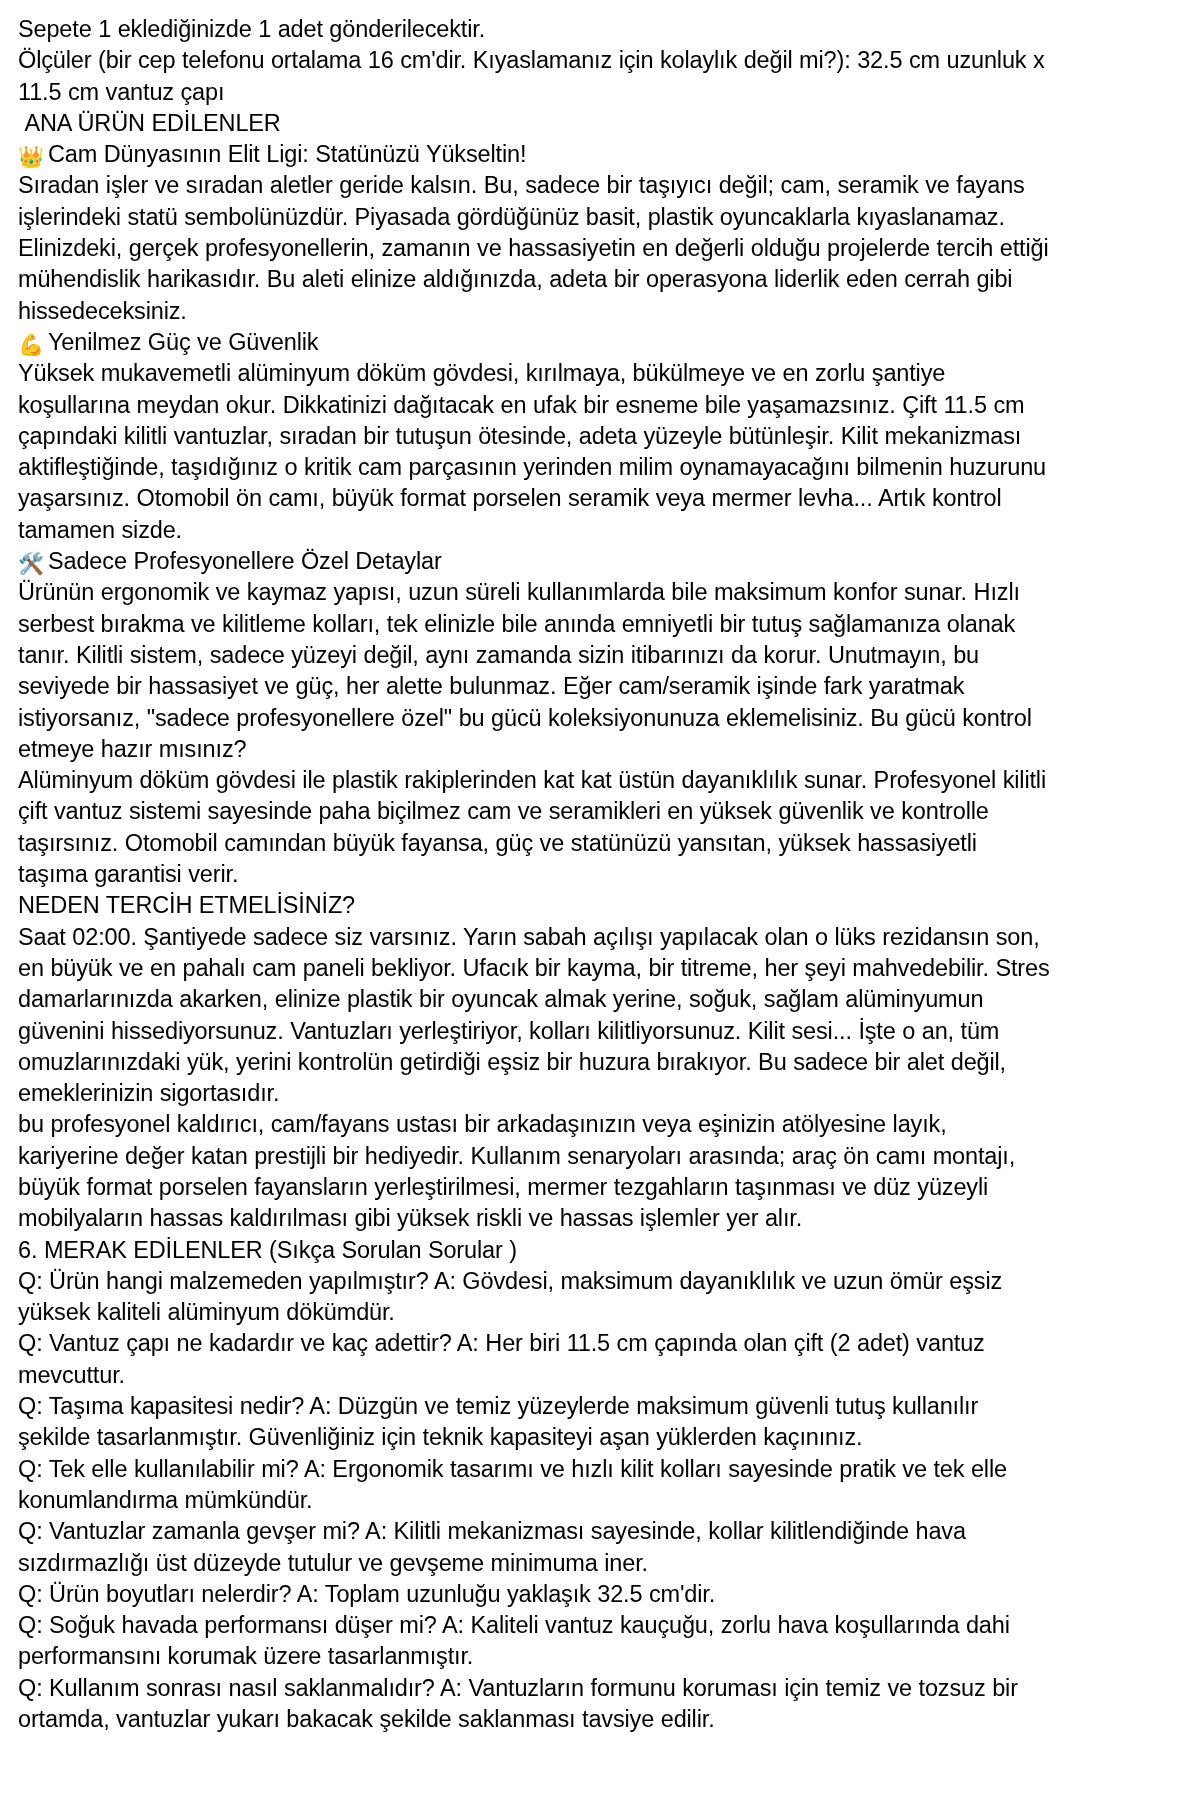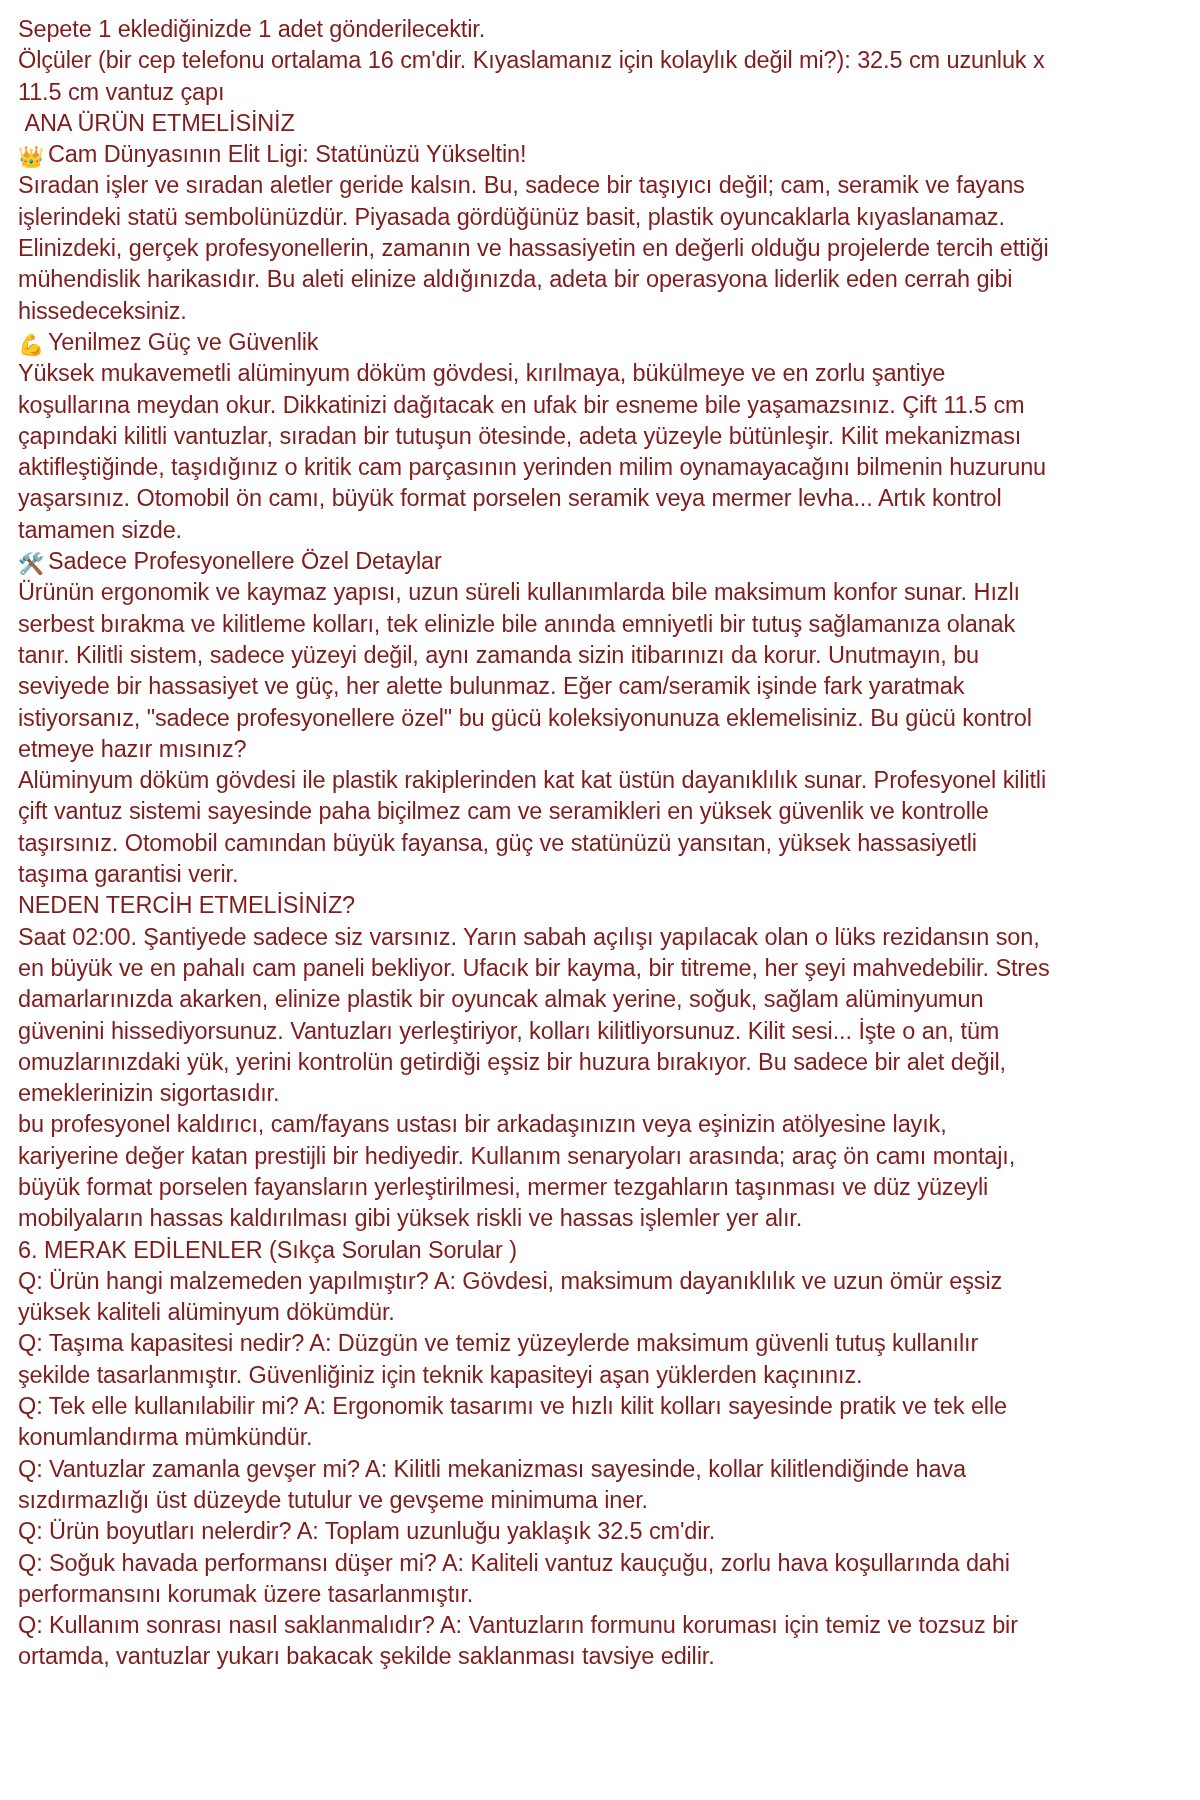--- a/index.html
+++ b/index.html
@@ -19,21 +19,21 @@
     width: 1200px;
     padding: 14px 150px 0 18px;
   }
   .block {
     font-size: 23.5px;
     line-height: 31.3px;
     letter-spacing: -0.15px;
     word-spacing: 0.2px;
     margin: 0;
     text-align: left;
-    color: #7f1d1d;
+    color: #000000;
     font-weight: 400;
     white-space: normal;
   }
   .emoji {
     font-family: "DejaVu Sans", sans-serif;
     font-size: 21px;
     line-height: 1;
     vertical-align: -2px;
     margin-right: 4px;
     display: inline-block;
@@ -41,32 +41,33 @@
   .indent-sp {
     white-space: pre-wrap;
   }
 </style>
 </head>
 <body style="background: rgb(255, 255, 255); color: rgb(17, 17, 17);">
 
 <div id="doc">
     <p class="block"><span class="indent-sp">Sepete 1 eklediğinizde 1 adet gönderilecektir.</span></p>
     <p class="block"><span class="indent-sp">Ölçüler (bir cep telefonu ortalama 16 cm'dir. Kıyaslamanız için kolaylık değil mi?): 32.5 cm uzunluk x 11.5 cm vantuz çapı</span></p>
-    <p class="block"><span class="indent-sp"> ANA ÜRÜN ETMELİSİNİZ</span></p>
+    <p class="block"><span class="indent-sp"> ANA ÜRÜN EDİLENLER</span></p>
     <p class="block"><span class="emoji">👑</span><span class="indent-sp">Cam Dünyasının Elit Ligi: Statünüzü Yükseltin!</span></p>
     <p class="block"><span class="indent-sp">Sıradan işler ve sıradan aletler geride kalsın. Bu, sadece bir taşıyıcı değil; cam, seramik ve fayans işlerindeki statü sembolünüzdür. Piyasada gördüğünüz basit, plastik oyuncaklarla kıyaslanamaz. Elinizdeki, gerçek profesyonellerin, zamanın ve hassasiyetin en değerli olduğu projelerde tercih ettiği mühendislik harikasıdır. Bu aleti elinize aldığınızda, adeta bir operasyona liderlik eden cerrah gibi hissedeceksiniz.</span></p>
     <p class="block"><span class="emoji">💪</span><span class="indent-sp">Yenilmez Güç ve Güvenlik</span></p>
     <p class="block"><span class="indent-sp">Yüksek mukavemetli alüminyum döküm gövdesi, kırılmaya, bükülmeye ve en zorlu şantiye koşullarına meydan okur. Dikkatinizi dağıtacak en ufak bir esneme bile yaşamazsınız. Çift 11.5 cm çapındaki kilitli vantuzlar, sıradan bir tutuşun ötesinde, adeta yüzeyle bütünleşir. Kilit mekanizması aktifleştiğinde, taşıdığınız o kritik cam parçasının yerinden milim oynamayacağını bilmenin huzurunu yaşarsınız. Otomobil ön camı, büyük format porselen seramik veya mermer levha... Artık kontrol tamamen sizde.</span></p>
     <p class="block"><span class="emoji">🛠️</span><span class="indent-sp">Sadece Profesyonellere Özel Detaylar</span></p>
     <p class="block"><span class="indent-sp">Ürünün ergonomik ve kaymaz yapısı, uzun süreli kullanımlarda bile maksimum konfor sunar. Hızlı serbest bırakma ve kilitleme kolları, tek elinizle bile anında emniyetli bir tutuş sağlamanıza olanak tanır. Kilitli sistem, sadece yüzeyi değil, aynı zamanda sizin itibarınızı da korur. Unutmayın, bu seviyede bir hassasiyet ve güç, her alette bulunmaz. Eğer cam/seramik işinde fark yaratmak istiyorsanız, "sadece profesyonellere özel" bu gücü koleksiyonunuza eklemelisiniz. Bu gücü kontrol etmeye hazır mısınız?</span></p>
     <p class="block"><span class="indent-sp">Alüminyum döküm gövdesi ile plastik rakiplerinden kat kat üstün dayanıklılık sunar. Profesyonel kilitli çift vantuz sistemi sayesinde paha biçilmez cam ve seramikleri en yüksek güvenlik ve kontrolle taşırsınız. Otomobil camından büyük fayansa, güç ve statünüzü yansıtan, yüksek hassasiyetli taşıma garantisi verir.</span></p>
     <p class="block"><span class="indent-sp">NEDEN TERCİH ETMELİSİNİZ?</span></p>
     <p class="block"><span class="indent-sp">Saat 02:00. Şantiyede sadece siz varsınız. Yarın sabah açılışı yapılacak olan o lüks rezidansın son, en büyük ve en pahalı cam paneli bekliyor. Ufacık bir kayma, bir titreme, her şeyi mahvedebilir. Stres damarlarınızda akarken, elinize plastik bir oyuncak almak yerine, soğuk, sağlam alüminyumun güvenini hissediyorsunuz. Vantuzları yerleştiriyor, kolları kilitliyorsunuz. Kilit sesi... İşte o an, tüm omuzlarınızdaki yük, yerini kontrolün getirdiği eşsiz bir huzura bırakıyor. Bu sadece bir alet değil, emeklerinizin sigortasıdır.</span></p>
     <p class="block"><span class="indent-sp">bu profesyonel kaldırıcı, cam/fayans ustası bir arkadaşınızın veya eşinizin atölyesine layık, kariyerine değer katan prestijli bir hediyedir. Kullanım senaryoları arasında; araç ön camı montajı, büyük format porselen fayansların yerleştirilmesi, mermer tezgahların taşınması ve düz yüzeyli mobilyaların hassas kaldırılması gibi yüksek riskli ve hassas işlemler yer alır.</span></p>
     <p class="block"><span class="indent-sp">6. MERAK EDİLENLER (Sıkça Sorulan Sorular )</span></p>
     <p class="block"><span class="indent-sp">Q: Ürün hangi malzemeden yapılmıştır? A: Gövdesi, maksimum dayanıklılık ve uzun ömür eşsiz yüksek kaliteli alüminyum dökümdür.</span></p>
+    <p class="block"><span class="indent-sp">Q: Vantuz çapı ne kadardır ve kaç adettir? A: Her biri 11.5 cm çapında olan çift (2 adet) vantuz mevcuttur.</span></p>
     <p class="block"><span class="indent-sp">Q: Taşıma kapasitesi nedir? A: Düzgün ve temiz yüzeylerde maksimum güvenli tutuş kullanılır şekilde tasarlanmıştır. Güvenliğiniz için teknik kapasiteyi aşan yüklerden kaçınınız.</span></p>
     <p class="block"><span class="indent-sp">Q: Tek elle kullanılabilir mi? A: Ergonomik tasarımı ve hızlı kilit kolları sayesinde pratik ve tek elle konumlandırma mümkündür.</span></p>
     <p class="block"><span class="indent-sp">Q: Vantuzlar zamanla gevşer mi? A: Kilitli mekanizması sayesinde, kollar kilitlendiğinde hava sızdırmazlığı üst düzeyde tutulur ve gevşeme minimuma iner.</span></p>
     <p class="block"><span class="indent-sp">Q: Ürün boyutları nelerdir? A: Toplam uzunluğu yaklaşık 32.5 cm'dir.</span></p>
     <p class="block"><span class="indent-sp">Q: Soğuk havada performansı düşer mi? A: Kaliteli vantuz kauçuğu, zorlu hava koşullarında dahi performansını korumak üzere tasarlanmıştır.</span></p>
     <p class="block"><span class="indent-sp">Q: Kullanım sonrası nasıl saklanmalıdır? A: Vantuzların formunu koruması için temiz ve tozsuz bir ortamda, vantuzlar yukarı bakacak şekilde saklanması tavsiye edilir.</span></p>
   </div>
 
 </body></html>

